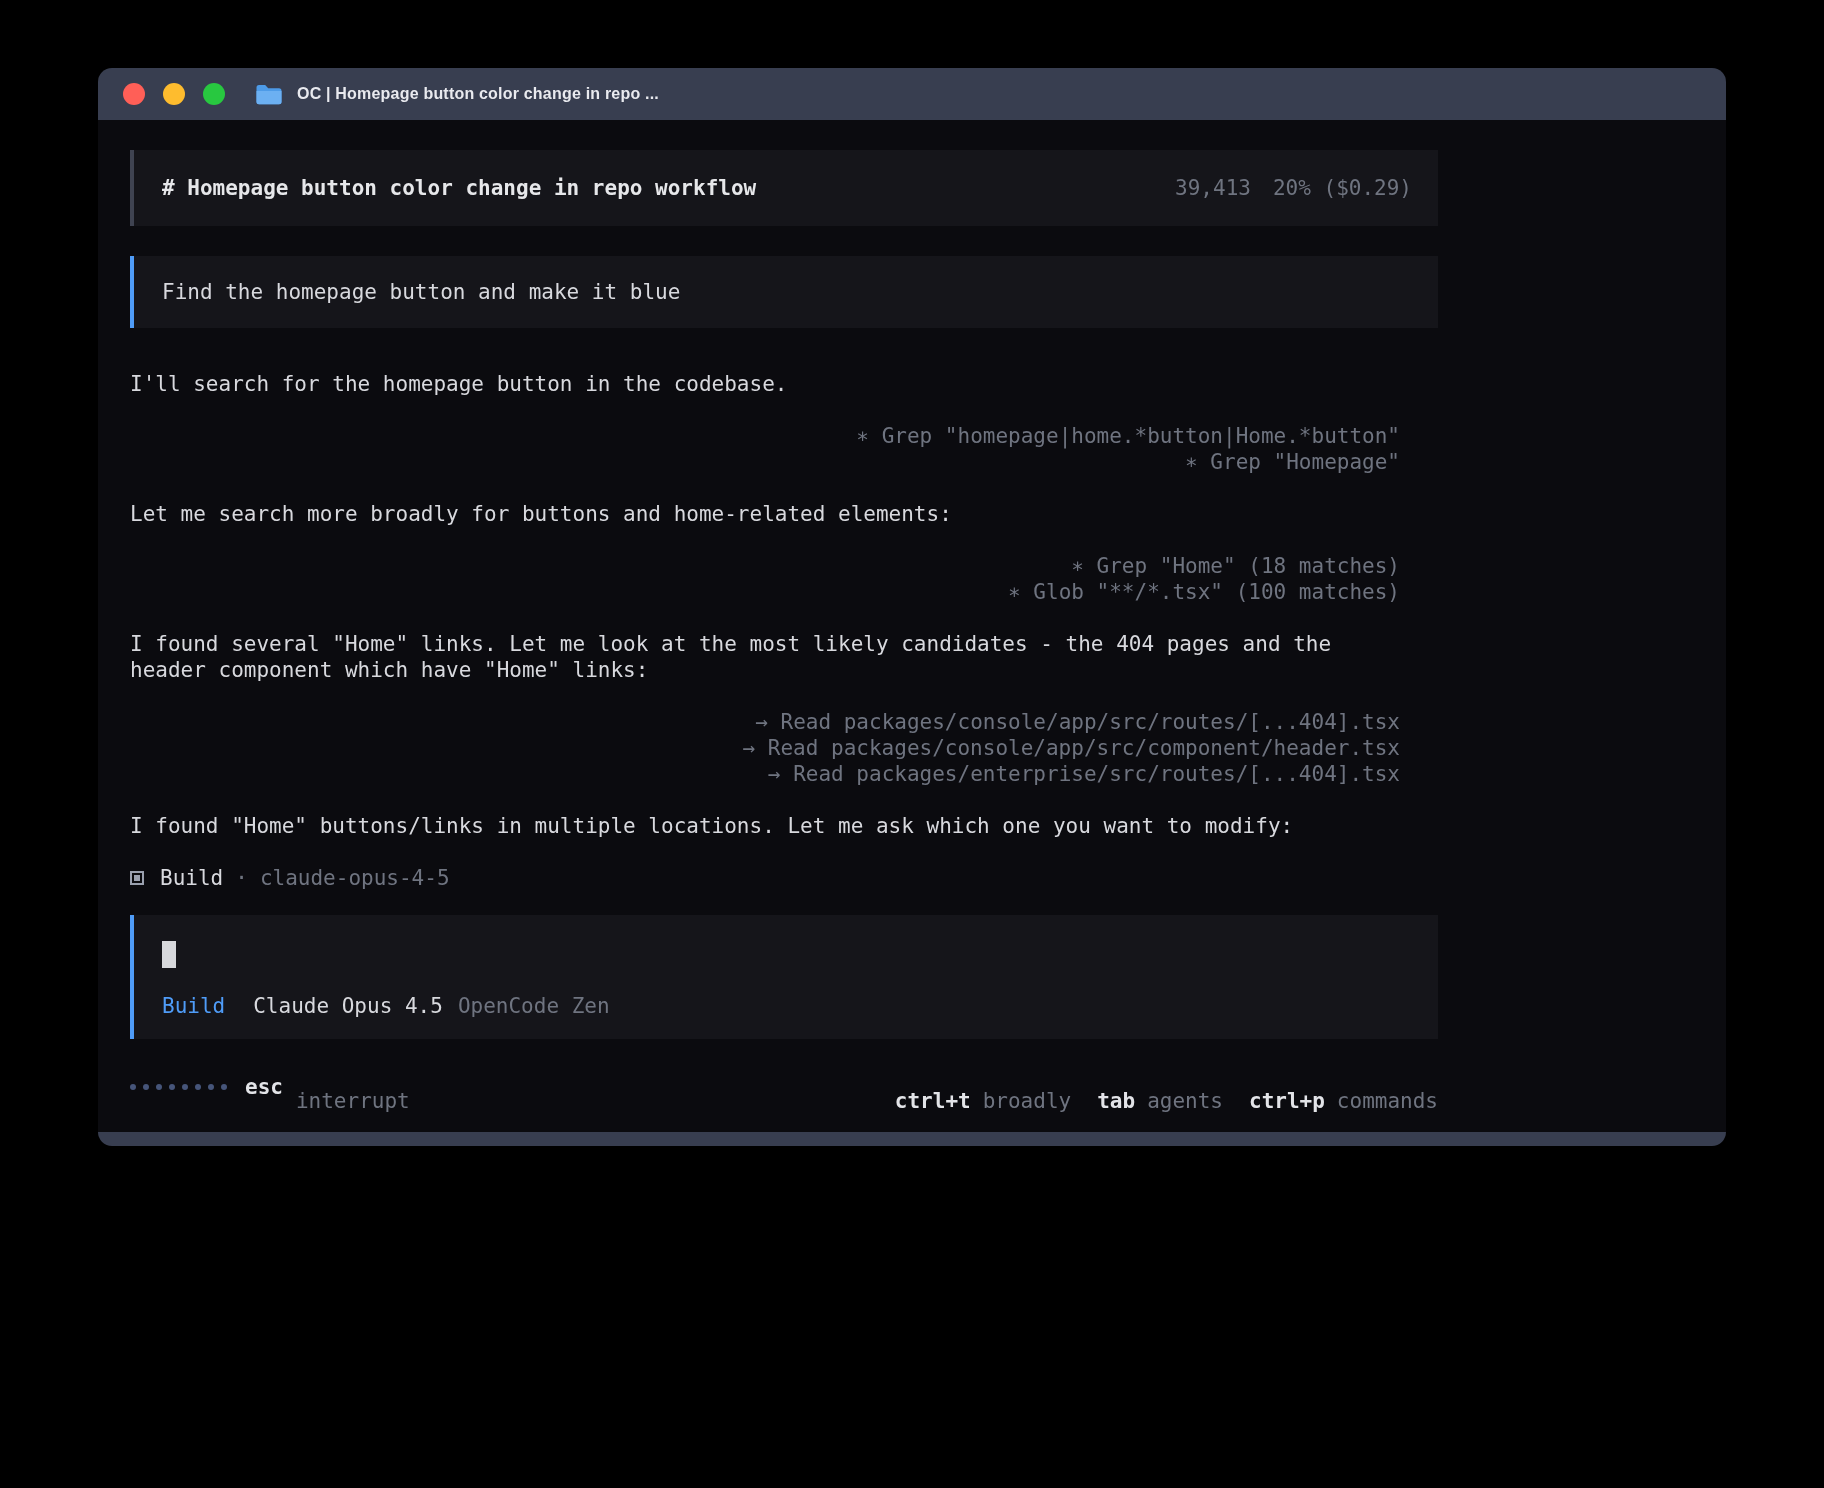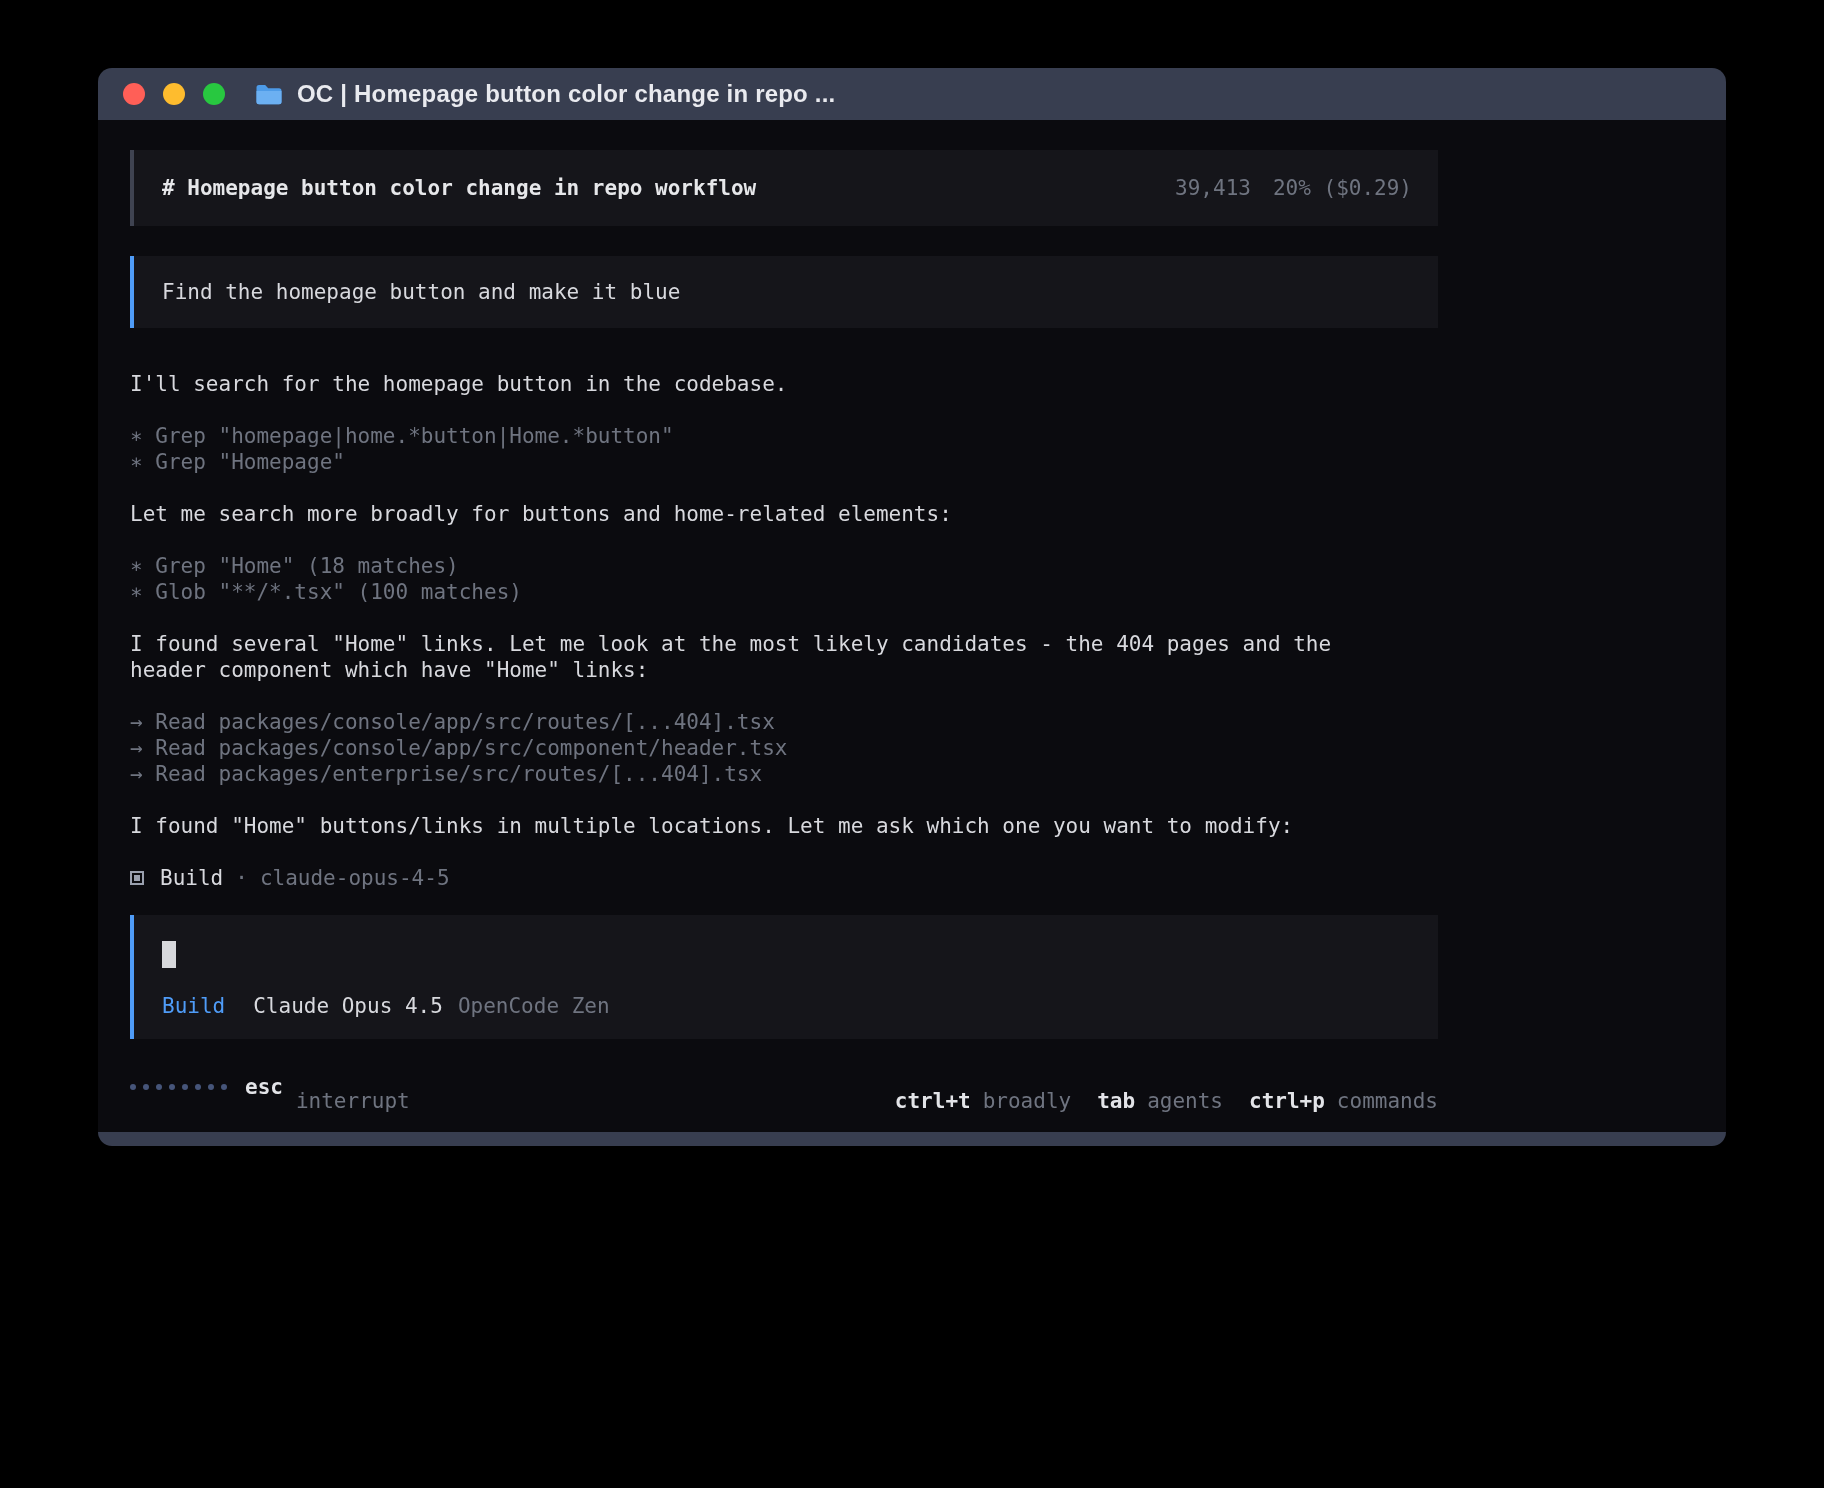--- a/index.html
+++ b/index.html
@@ -29,21 +29,21 @@
   .light { width: 22px; height: 22px; border-radius: 50%; }
   .light.red { background: #ff5f57; }
   .light.yellow { background: #febc2e; }
   .light.green { background: #28c840; }
   .folder-wrap { margin-left: 30px; display: flex; align-items: center; }
   .win-title {
     margin-left: 14px;
     color: #e9eaef;
     font-family: "Liberation Sans", sans-serif;
     font-weight: 700;
-    font-size: 24px;
+    font-size: 16px;
     letter-spacing: 0.2px;
     white-space: nowrap;
   }
   .term {
     background: #0b0b0f;
     height: 1012px;
     padding: 30px 16px 18px 32px;
     display: flex;
     flex-direction: column;
     font-size: 21px;
@@ -69,21 +69,21 @@
     padding: 23px 26px 23px 28px;
     color: #d8d9de;
     white-space: pre;
   }
   .convo { width: 1270px; margin-top: 31px; }
   .convo p { margin: 26px 0; }
   .convo p:first-child { margin-top: 12px; }
   .txt { color: #d8d9de; }
   .dim { color: #6f7480; }
   .tool-group { margin: 26px 0; }
-  .tool-line { white-space: pre; }
+  .tool-line { white-space: pre; text-align: right; }
   .agent-line { margin: 26px 0 0 0; display: flex; align-items: center; }
   .agent-icon {
     width: 14px; height: 14px;
     border: 2px solid #9aa0ae;
     display: inline-block;
     position: relative;
     margin-right: 16px;
   }
   .agent-icon::after {
     content: "";

